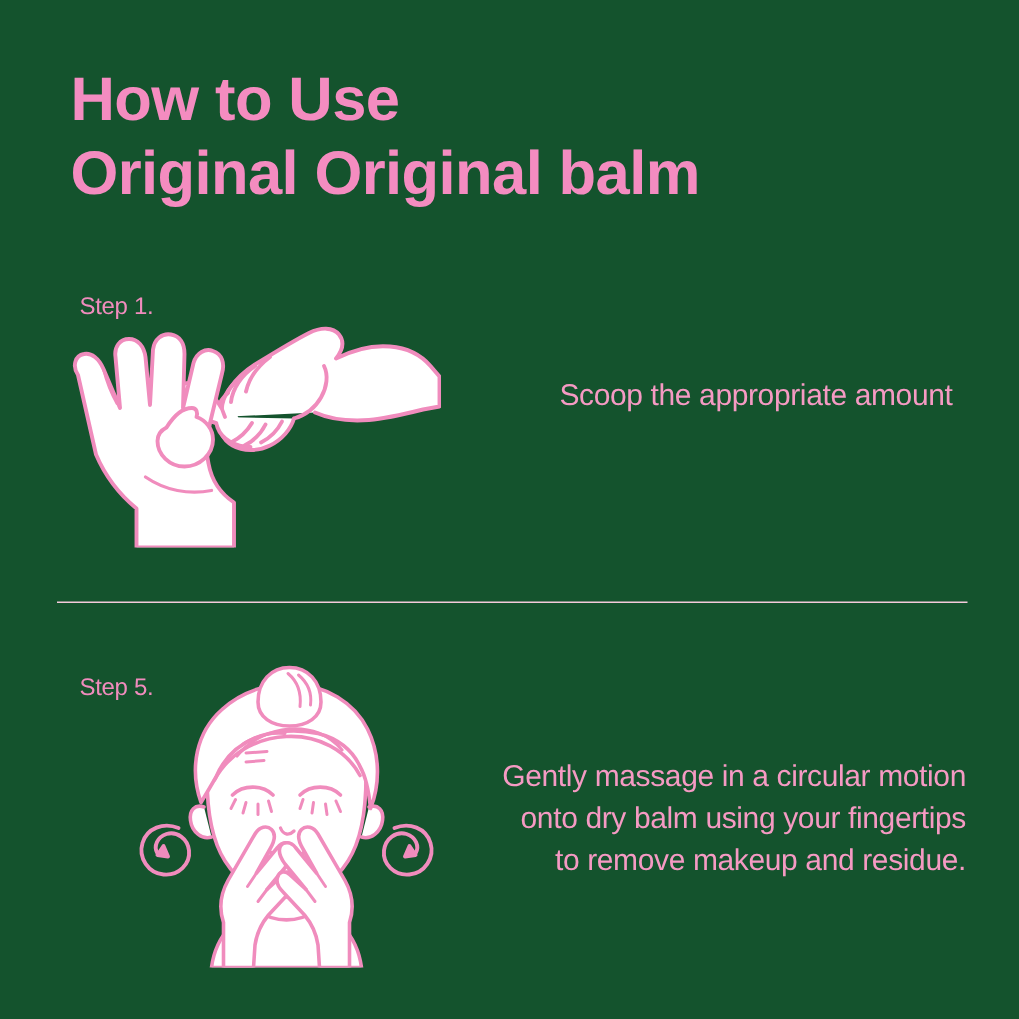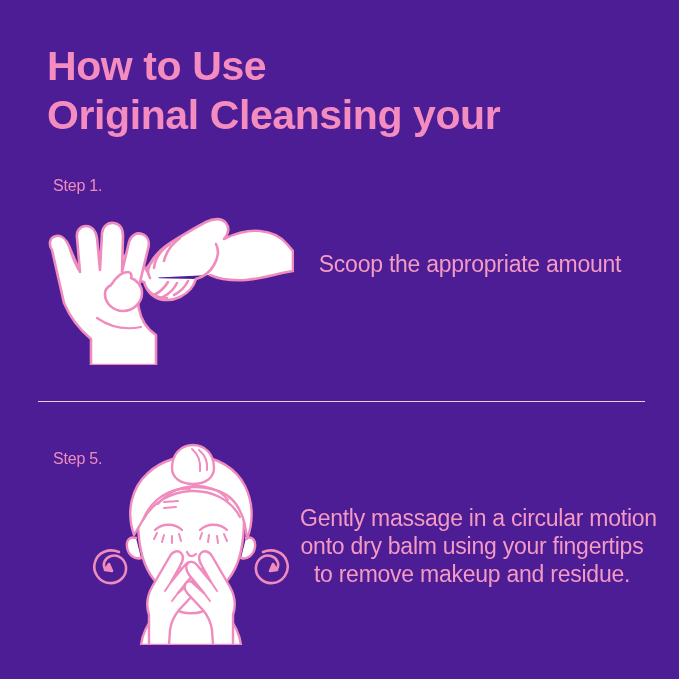--- a/index.html
+++ b/index.html
@@ -11,21 +11,21 @@
     height: 679px;
     background: #fcdde8;
     font-family: "Liberation Sans", sans-serif;
     overflow: hidden;
     position: relative;
   }
 
   .page {
     position: absolute;
     inset: 0;
-    background: #4c1d95;
+    background: #14532d;
   }
 
   
   .heading {
     position: absolute;
     left: 47px;
     top: 42px;
     color: #f48cc0;
     font-size: 41px;
     font-weight: 700;
@@ -36,35 +36,35 @@
   .heading .hline { display: block; }
 
   
   .step-label {
     position: absolute;
     color: #f08cbd;
     font-size: 16px;
     font-weight: 400;
     letter-spacing: -0.2px;
   }
-  #step1-label { left: 53px; top: 177px; }
+  #step1-label { left: 53px; top: 196px; }
   #step2-label { left: 53px; top: 450px; }
 
   .step-art {
     position: absolute;
   }
   #step1-art { left: 44px; top: 200px; width: 250px; height: 165px; }
   #step2-art { left: 86px; top: 440px; width: 210px; height: 205px; }
 
   .step-text {
     position: absolute;
     color: #f59ac3;
-    font-size: 23px;
+    font-size: 20px;
     line-height: 28px;
-    text-align: center;
+    text-align: right;
     letter-spacing: -0.25px;
   }
   #step1-text { left: 305px; top: 250px; width: 330px; }
   #step2-text { left: 300px; top: 504px; width: 344px; }
   .step-text .tline { display: block; white-space: nowrap; }
 
   
   .divider {
     position: absolute;
     left: 38px;
@@ -74,21 +74,21 @@
     background: #f4cbdb;
   }
 </style>
 </head>
 <body>
 
 <div class="page">
 
   <div class="heading">
     <span class="hline">How to Use</span>
-    <span class="hline">Original Cleansing your</span>
+    <span class="hline">Original Original balm</span>
   </div>
 
   <div class="step-label" id="step1-label">Step 1.</div>
 
   <div class="step-art" id="step1-art">
     <svg viewBox="0 0 250 165" width="250" height="165" xmlns="http://www.w3.org/2000/svg" fill="none" stroke="#f08cbd" stroke-width="2.6" stroke-linecap="round" stroke-linejoin="round">
 
       <g>
 
         <path d="M103 78

